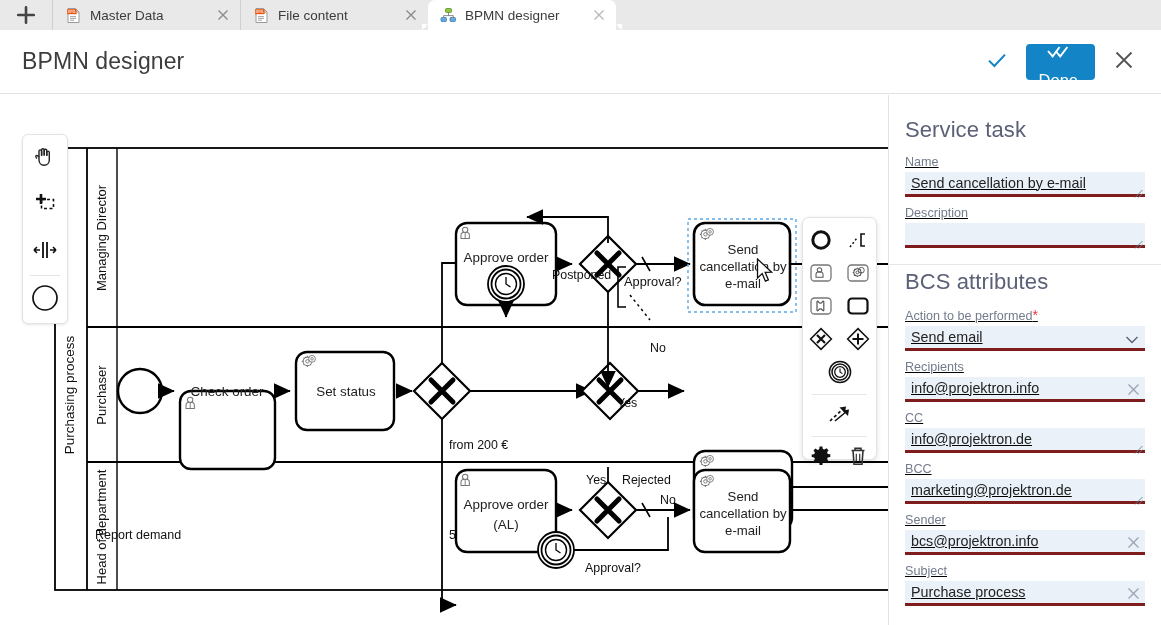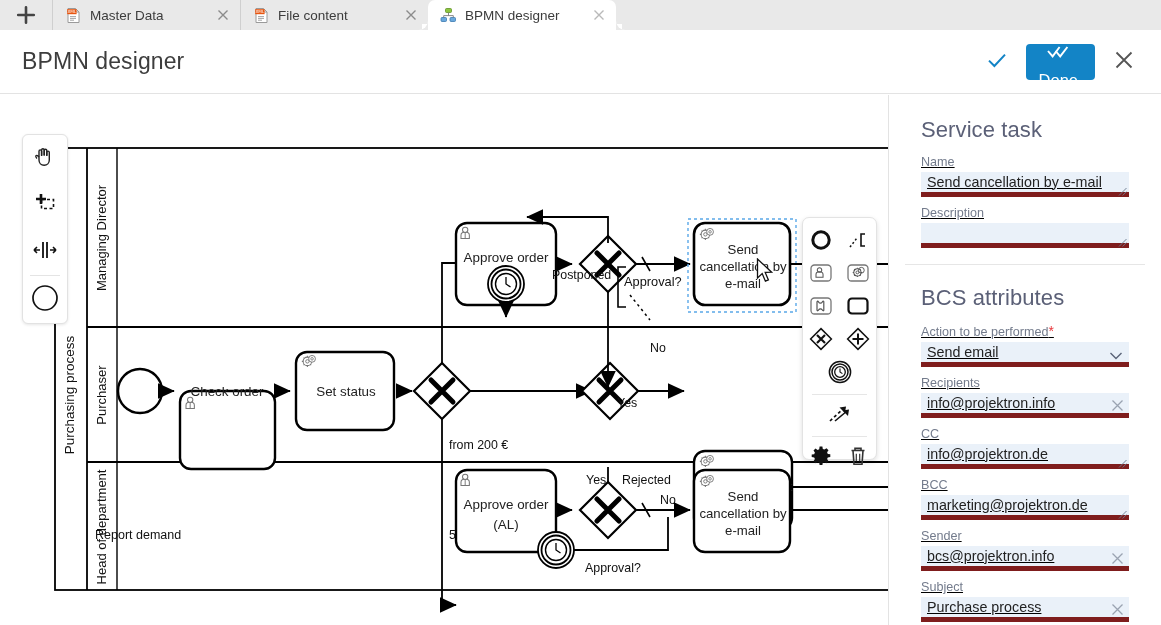--- a/index.html
+++ b/index.html
@@ -111,36 +111,36 @@
     padding: 7px 0 0 0;
   }
   .ctx-row { display: flex; justify-content: center; gap: 4px; height: 33px; align-items: center; }
   .ctx-cell { width: 33px; height: 31px; display: flex; align-items: center; justify-content: center; cursor: pointer; }
   .ctx-sep { width: 55px; height: 1px; background: #e6e6e6; margin: 4px auto; }
 
   
   .panel {
     position: absolute; left: 888px; top: 95px; width: 273px; height: 530px;
     background: #fff; border-left: 1px solid #e3e3e3;
-    padding: 0 32px; overflow: hidden;
+    padding: 0 16px; overflow: hidden;
   }
   .panel h2 {
     font-size: 22px; font-weight: normal; color: #5b6077;
     margin: 22px 0 12px 0; letter-spacing: .1px;
   }
-  .panel h2.sub { margin-top: 20px; }
+  .panel h2.sub { margin-top: 4px; }
   .panel .divider { height: 1px; background: #e6e6e6; margin: 16px -16px 0 -16px; }
   .fld { margin-bottom: 9px; text-decoration: underline; }
   .fld label {
     display: block; font-size: 12.6px; color: #737b8c; margin-bottom: 3px;
   }
   .fld label .req { color: #e8383d; font-size: 14px; }
   .ctrl {
     position: relative; height: 25px;
-    background: #eaf1f9; border-bottom: 5px solid #7f1d1d;
+    background: #eaf1f9; border-bottom: 3px solid #7f1d1d;
     display: flex; align-items: center;
   }
   .ctrl .val {
     font-size: 14.3px; color: #222; padding: 0 22px 1px 6px;
     white-space: nowrap; overflow: hidden;
   }
   .ctrl.empty { height: 25px; }
   .ctrl .resize {
     position: absolute; right: 2px; bottom: 1px; width: 9px; height: 9px;
     cursor: nwse-resize;

